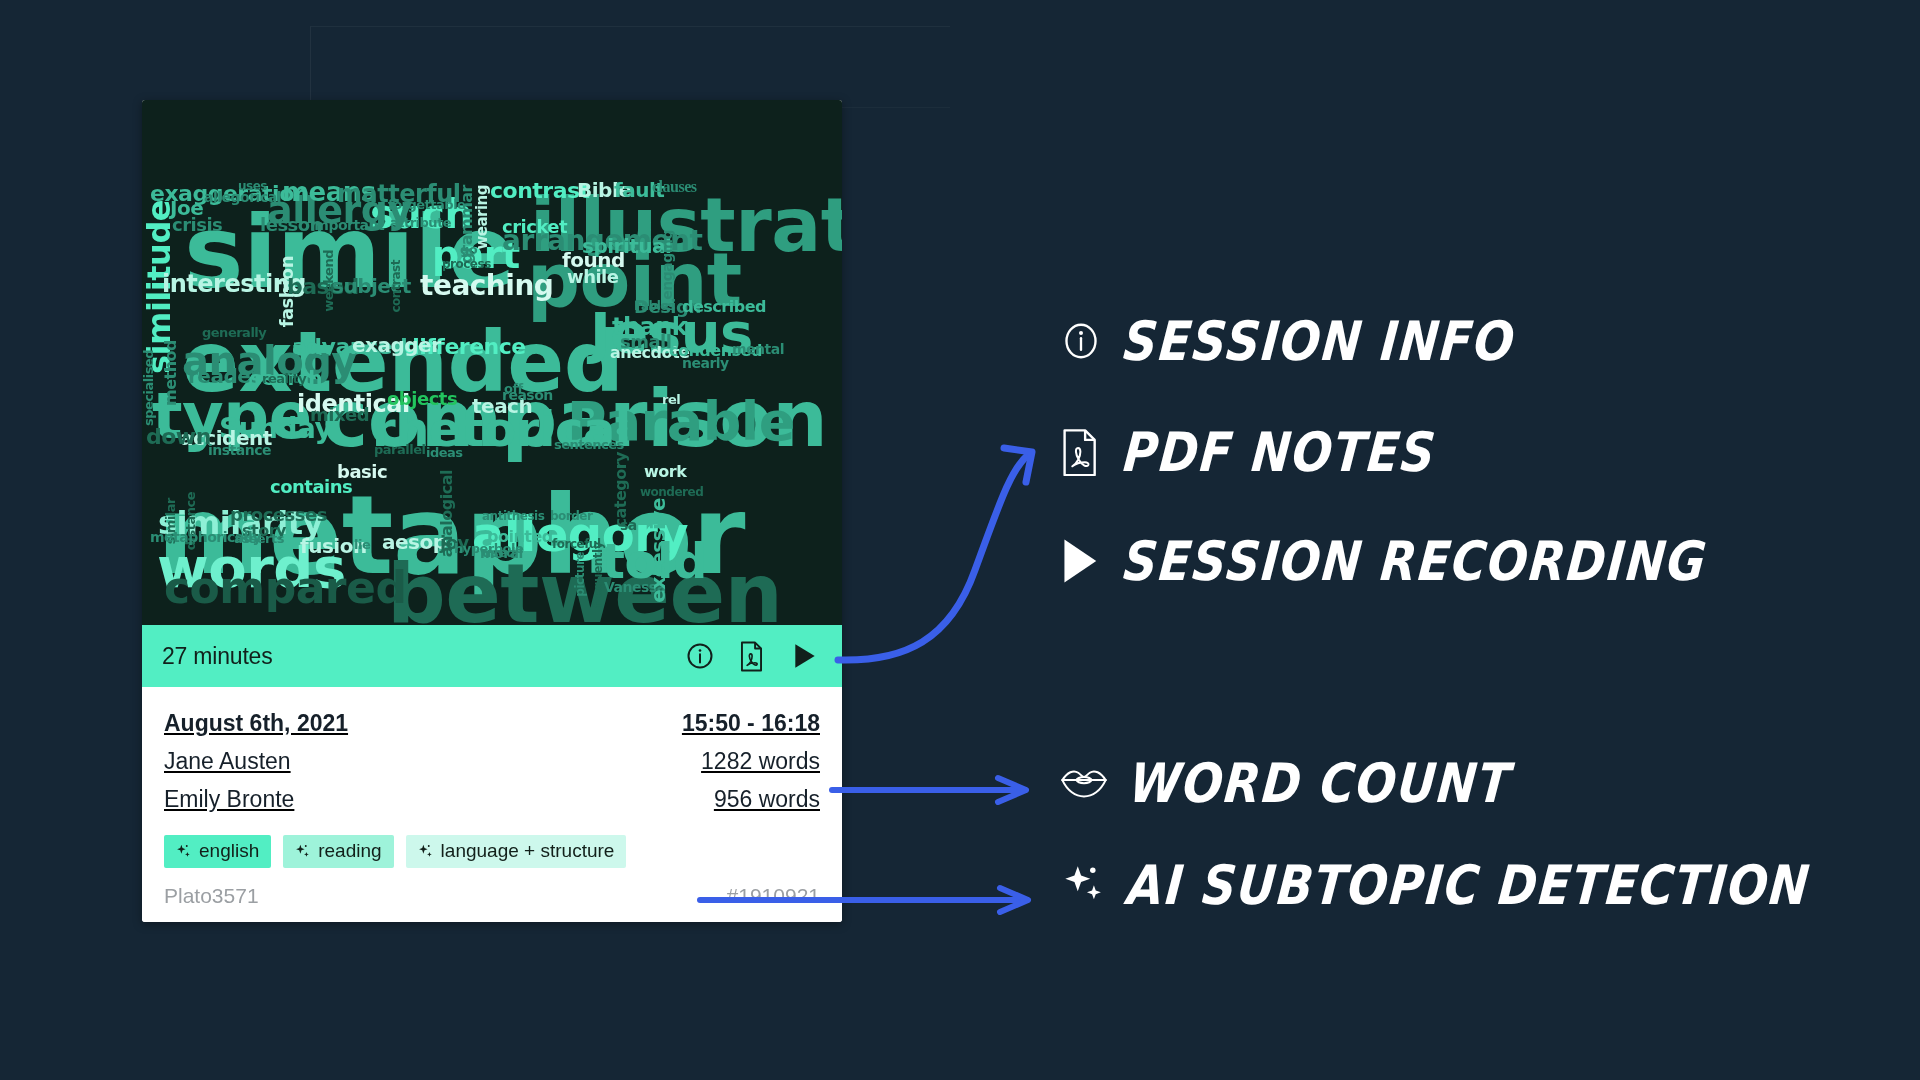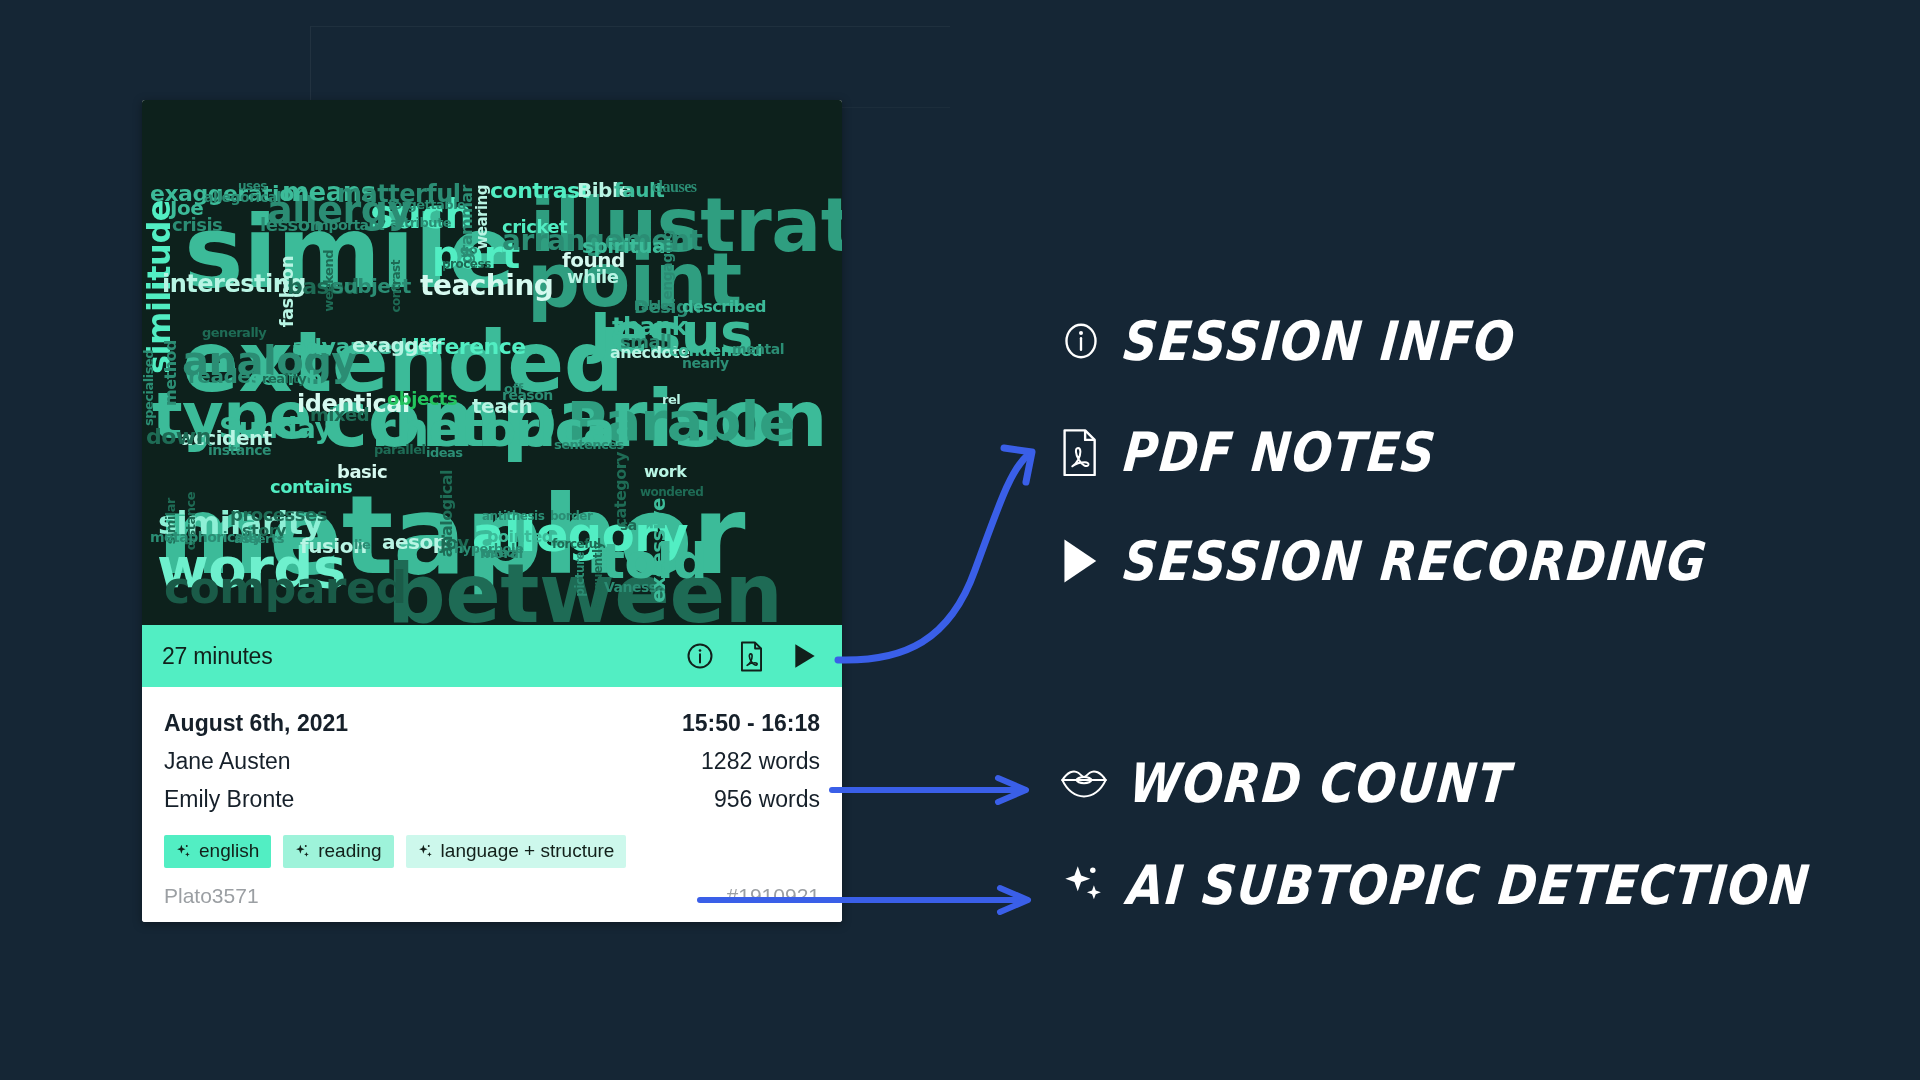--- a/index.html
+++ b/index.html
@@ -44,20 +44,21 @@
   }
   .duration{ font-size:23px; color:#11201b; font-weight:400; letter-spacing:-.2px;}
   .acts{ display:flex; align-items:center; gap:22px; }
   .acts svg{ display:block; }
 
   
   .details{ padding:18px 22px 0 22px; background:#fff; }
   .row{
     display:flex; justify-content:space-between; align-items:flex-start;
     padding:5px 0 6px 0;
+    text-decoration:underline;
   }
   .row .l{ font-size:23px; color:#16202a; }
   .row .r{ font-size:23px; color:#16202a; }
   .row.head .l, .row.head .r{ font-weight:700; }
 
   .tags{ display:flex; gap:12px; margin:16px 0 14px 0; flex-wrap:nowrap; }
   .tag{
     display:inline-flex; align-items:center; gap:7px;
     padding:5px 12px 6px 11px; font-size:19px; color:#12201a;
     border-radius:2px; white-space:nowrap;

